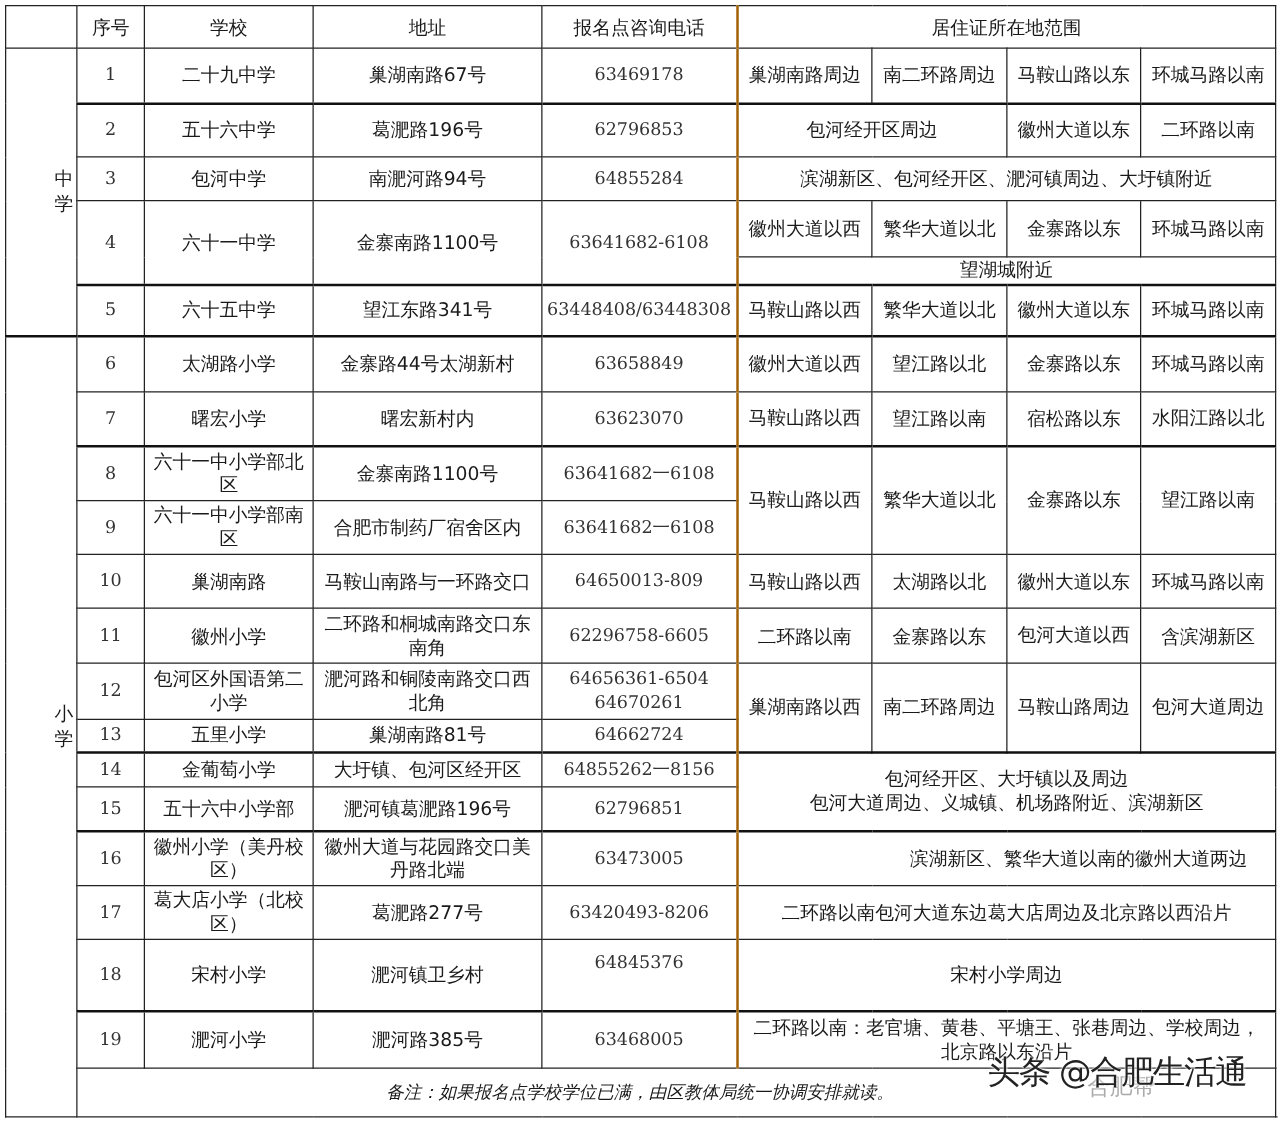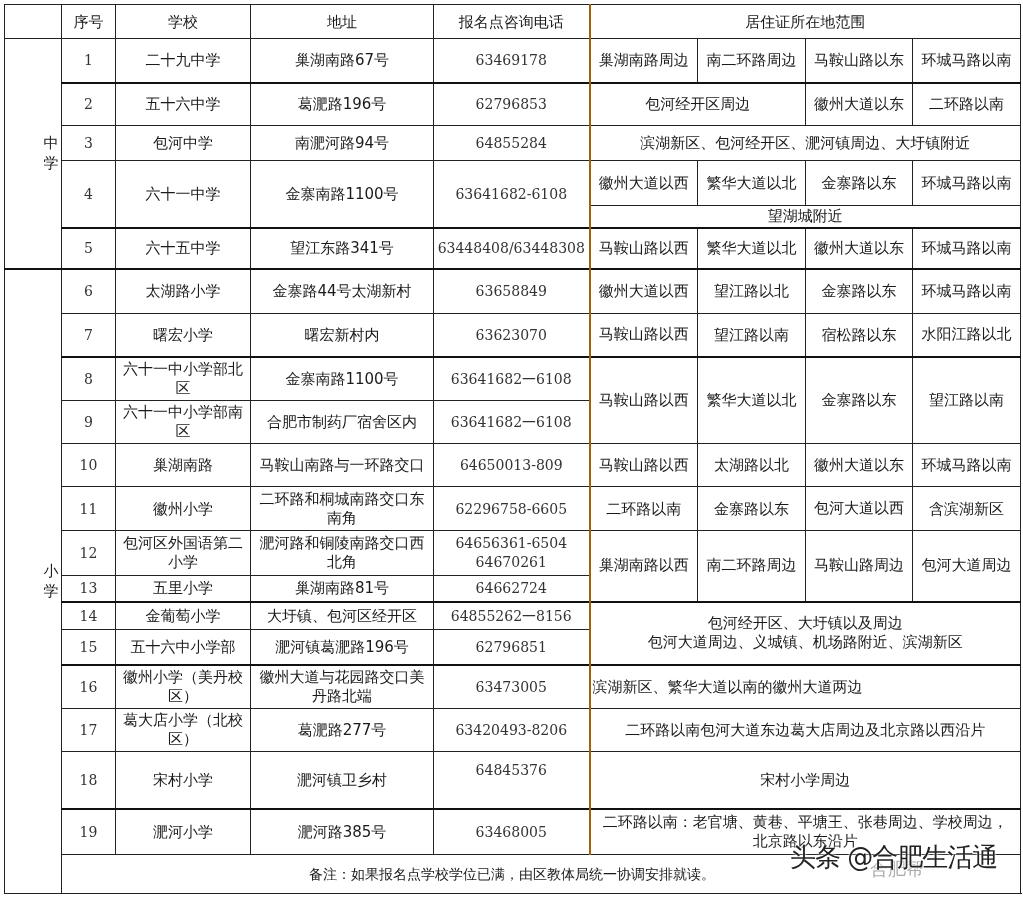--- a/index.html
+++ b/index.html
@@ -8,21 +8,21 @@
   .tbl { position:absolute; left:4px; top:4px; width:1016px; height:889px; }
   table { border-collapse:collapse; table-layout:fixed; width:1016px; }
   td, th { border:1px solid #222; text-align:center; vertical-align:middle;
            font-weight:normal; font-size:15px; line-height:20px; padding:0 2px;
            overflow:hidden; }
   th { font-size:15px; }
   .num { font-family:"DejaVu Serif", "Liberation Serif", serif; font-size:14px; color:#333; }
   .cat { font-size:15px;padding-left:38px; }
   .thick-top { border-top:2px solid #111; }
   .thick-left { border-left:2px solid #a16207; }
-  .note { font-size:14px; text-align:center; padding-right:60px; }
+  .note { font-size:14px; text-align:center; padding-right:60px;font-style:italic; }
   .tight { line-height:19px;text-align:center; }
   .watermark { position:absolute; left:790px; top:840px; font-size:26px; color:#222;
                font-family:"DejaVu Sans", sans-serif; letter-spacing:-1px;
                text-shadow:0 0 2px #fff, 0 0 3px #fff; }
   .wm-faint { position:absolute; left:870px; top:828px; font-size:18px; color:#aaa;margin-top:29px; }
 </style>
 </head>
 <body>
 
 <div class="tbl">
@@ -203,21 +203,21 @@
     <td>五十六中小学部</td>
     <td>淝河镇葛淝路196号</td>
     <td class="num">62796851</td>
   </tr>
 
   <tr style="height:44px">
     <td class="num thick-top">16</td>
     <td class="thick-top tight">徽州小学（美丹校区）</td>
     <td class="thick-top tight">徽州大道与花园路交口美丹路北端</td>
     <td class="num thick-top">63473005</td>
-    <td colspan="4" class="thick-left thick-top" style="text-align:left;padding-right:22px">滨湖新区、繁华大道以南的徽州大道两边</td>
+    <td colspan="4" class="thick-left thick-top" style="text-align:right;padding-right:22px">滨湖新区、繁华大道以南的徽州大道两边</td>
   </tr>
 
   <tr style="height:43px">
     <td class="num">17</td>
     <td class="tight">葛大店小学（北校区）</td>
     <td>葛淝路277号</td>
     <td class="num">63420493-8206</td>
     <td colspan="4" class="thick-left">二环路以南包河大道东边葛大店周边及北京路以西沿片</td>
   </tr>
 

